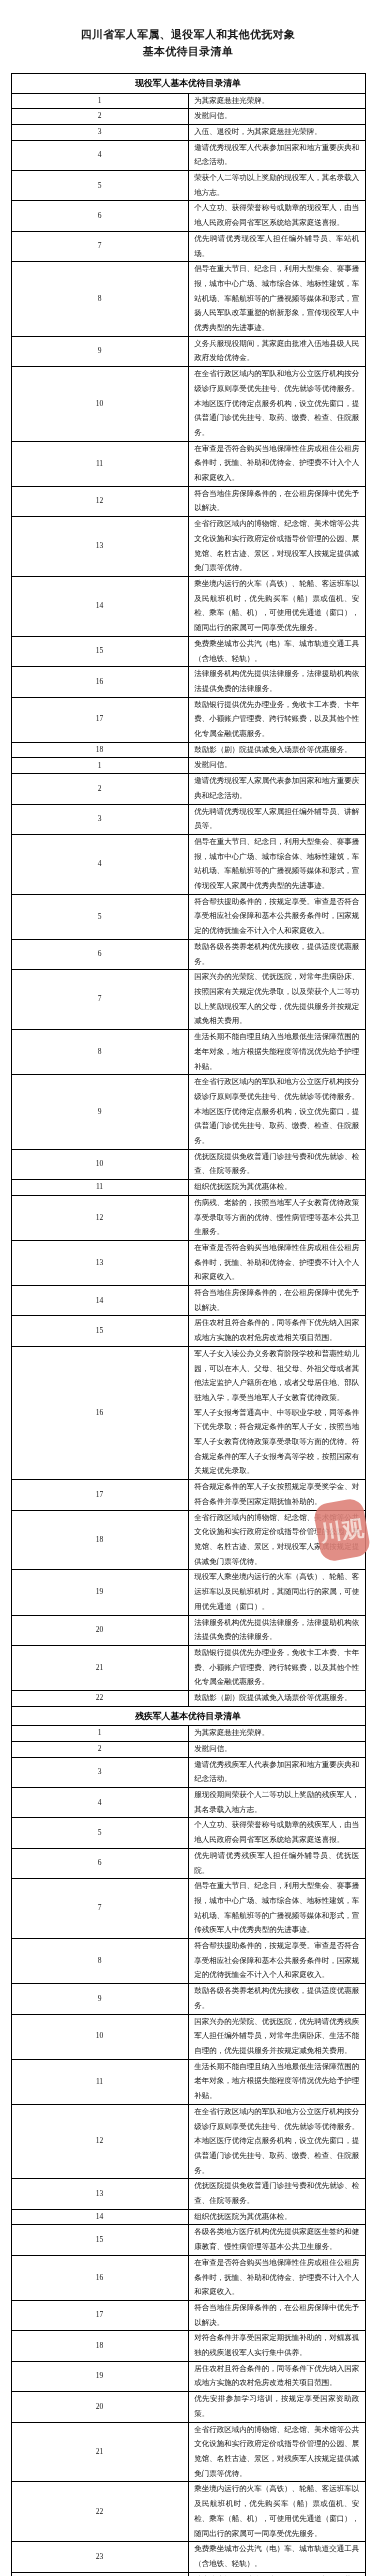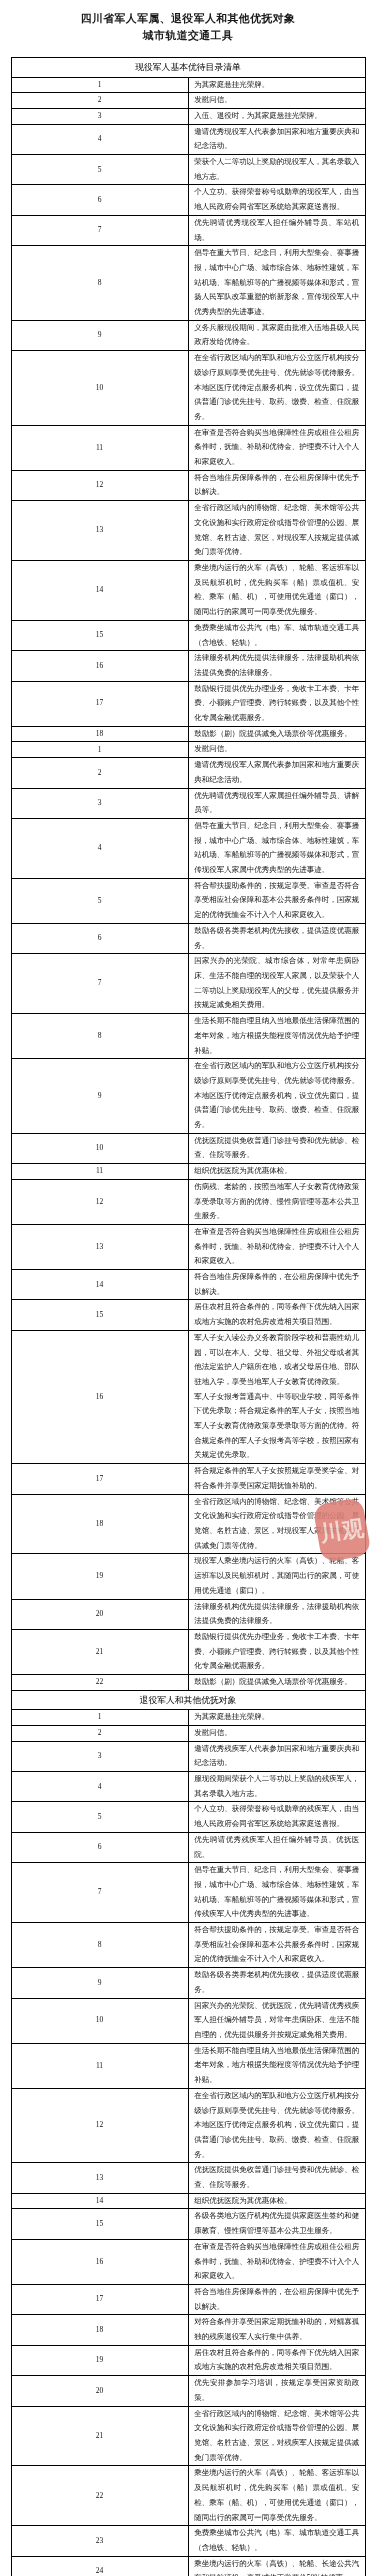--- a/index.html
+++ b/index.html
@@ -10,21 +10,21 @@
   .page {
     position: relative;
     width: 376px;
     min-height: 3045px;
     background: #ffffff;
     font-family: "Liberation Serif", "DejaVu Serif", serif;
     color: #111111;
     overflow: hidden;
   }
   .title-wrap {
-    padding-top: 10px;
+    padding-top: 26px;
     text-align: center;
   }
   .title-line {
     font-size: 10.8px;
     font-weight: bold;
     line-height: 16.5px;
     letter-spacing: 0.5px;
     color: #1a1a1a;
   }
   table.doc-table {
@@ -49,21 +49,21 @@
     font-size: 7.5px;
     line-height: 14.7px;
     padding: 0 5.2px 0 5.7px;
     text-align: justify;
     white-space: pre-line;
     word-break: break-all;
   }
   td.section-header {
     text-align: center;
     font-size: 8.8px;
-    font-weight: normal;
+    font-weight: bold;
     line-height: 18.5px;
     padding: 0;
     font-family: "Liberation Sans", "DejaVu Sans", sans-serif;
     color: #000000;
   }
   .watermark {
     position: absolute;
     left: 317px;
     top: 1501px;
     width: 50px;
@@ -85,21 +85,21 @@
     letter-spacing: 0.5px;
     transform: rotate(2deg);
   }
 </style>
 </head>
 <body>
 
 <div class="page">
   <div class="title-wrap">
     <div class="title-line">四川省军人军属、退役军人和其他优抚对象</div>
-    <div class="title-line">城市轨道交通工具</div>
+    <div class="title-line">基本优待目录清单</div>
   </div>
 
   <table class="doc-table">
     <tbody id="table-body">
         <tr>
           <td colspan="2" class="section-header">现役军人基本优待目录清单</td>
         </tr>
         <tr>
           <td class="item-number">1</td>
           <td class="item-text">为其家庭悬挂光荣牌。</td>
@@ -191,21 +191,21 @@
         <tr>
           <td class="item-number">5</td>
           <td class="item-text">符合帮扶援助条件的，按规定享受。审查是否符合享受相应社会保障和基本公共服务条件时，国家规定的优待抚恤金不计入个人和家庭收入。</td>
         </tr>
         <tr>
           <td class="item-number">6</td>
           <td class="item-text">鼓励各级各类养老机构优先接收，提供适度优惠服务。</td>
         </tr>
         <tr>
           <td class="item-number">7</td>
-          <td class="item-text">国家兴办的光荣院、城市综合体，对常年患病卧床、生活不能自理的现役军人家属，以及荣获个人二等功以上奖励现役军人的父母，优先提供服务并按规定减免相关费用。</td>
+          <td class="item-text">国家兴办的光荣院、优抚医院，对常年患病卧床、按照国家有关规定优先录取，以及荣获个人二等功以上奖励现役军人的父母，优先提供服务并按规定减免相关费用。</td>
         </tr>
         <tr>
           <td class="item-number">8</td>
           <td class="item-text">生活长期不能自理且纳入当地最低生活保障范围的老年对象，地方根据失能程度等情况优先给予护理补贴。</td>
         </tr>
         <tr>
           <td class="item-number">9</td>
           <td class="item-text">在全省行政区域内的军队和地方公立医疗机构按分级诊疗原则享受优先挂号、优先就诊等优待服务。本地区医疗优待定点服务机构，设立优先窗口，提供普通门诊优先挂号、取药、缴费、检查、住院服务。</td>
         </tr>
         <tr>
@@ -255,21 +255,21 @@
         </tr>
         <tr>
           <td class="item-number">21</td>
           <td class="item-text">鼓励银行提供优先办理业务，免收卡工本费、卡年费、小额账户管理费、跨行转账费，以及其他个性化专属金融优惠服务。</td>
         </tr>
         <tr>
           <td class="item-number">22</td>
           <td class="item-text">鼓励影（剧）院提供减免入场票价等优惠服务。</td>
         </tr>
         <tr>
-          <td colspan="2" class="section-header">退役军人和其他优抚对象</td>
+          <td colspan="2" class="section-header">残疾军人基本优待目录清单</td>
         </tr>
         <tr>
           <td class="item-number">1</td>
           <td class="item-text">为其家庭悬挂光荣牌。</td>
         </tr>
         <tr>
           <td class="item-number">2</td>
           <td class="item-text">发慰问信。</td>
         </tr>
         <tr>

